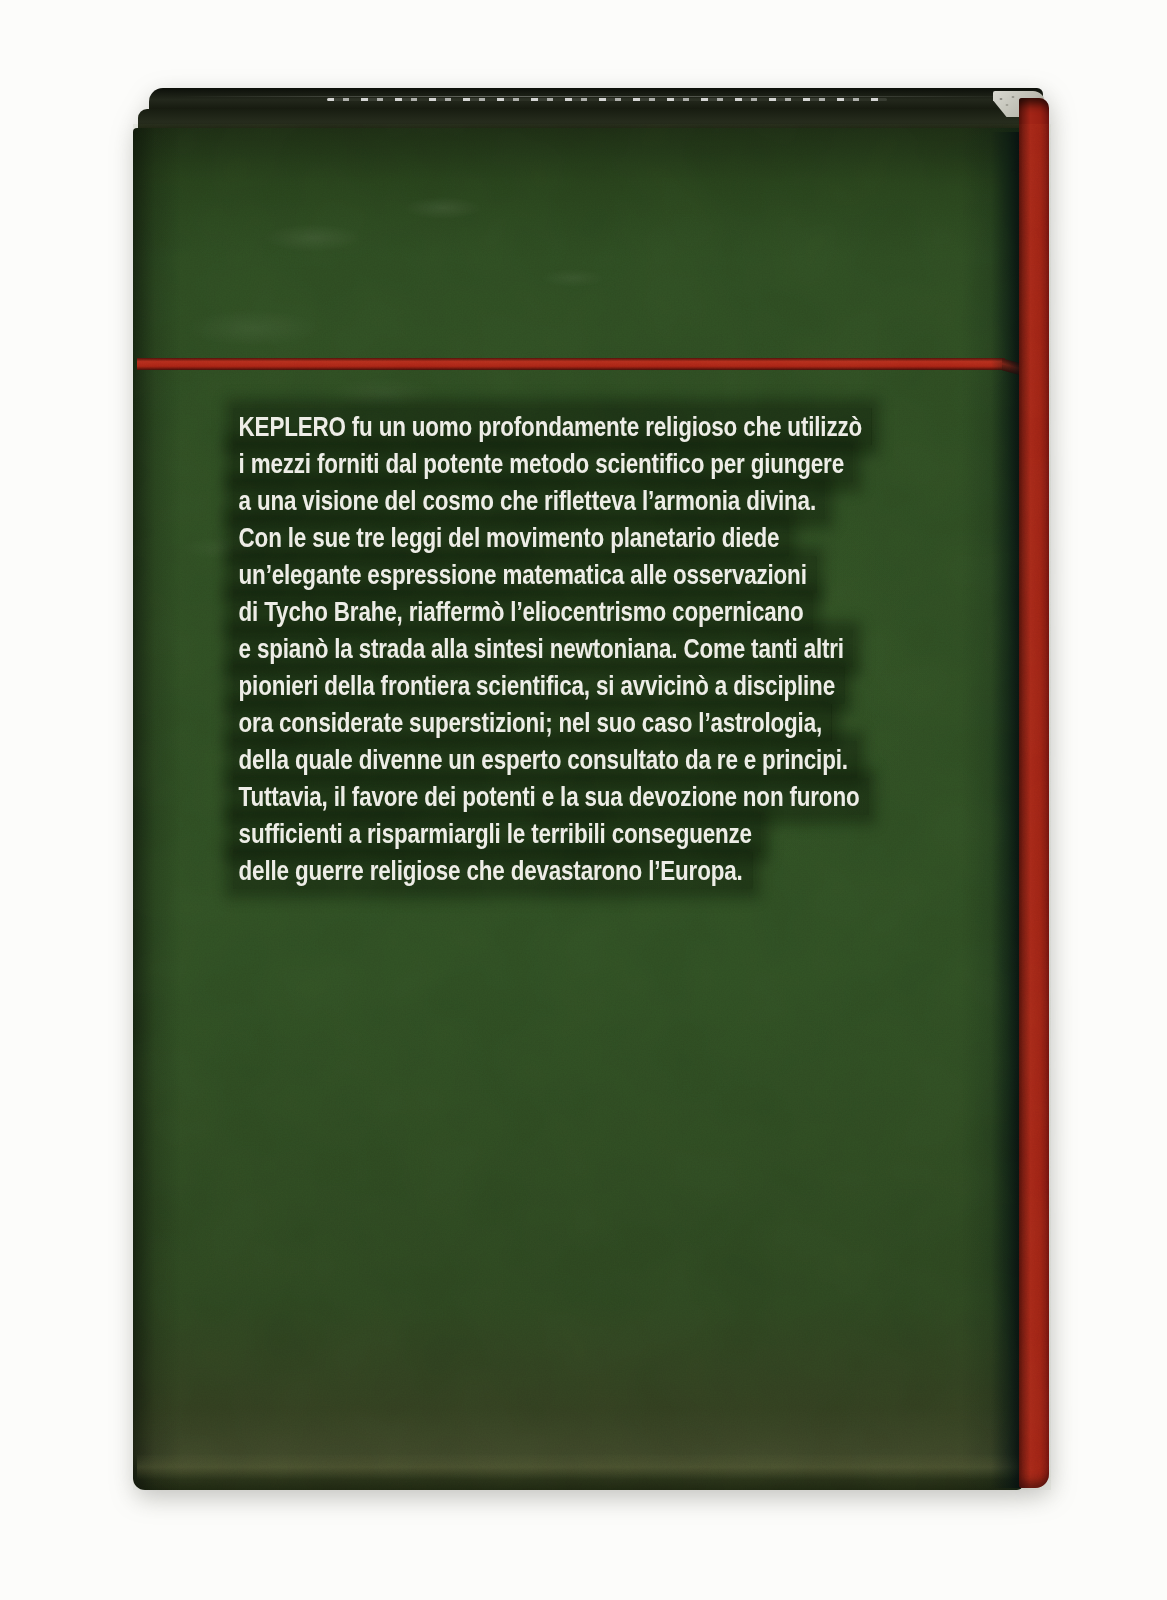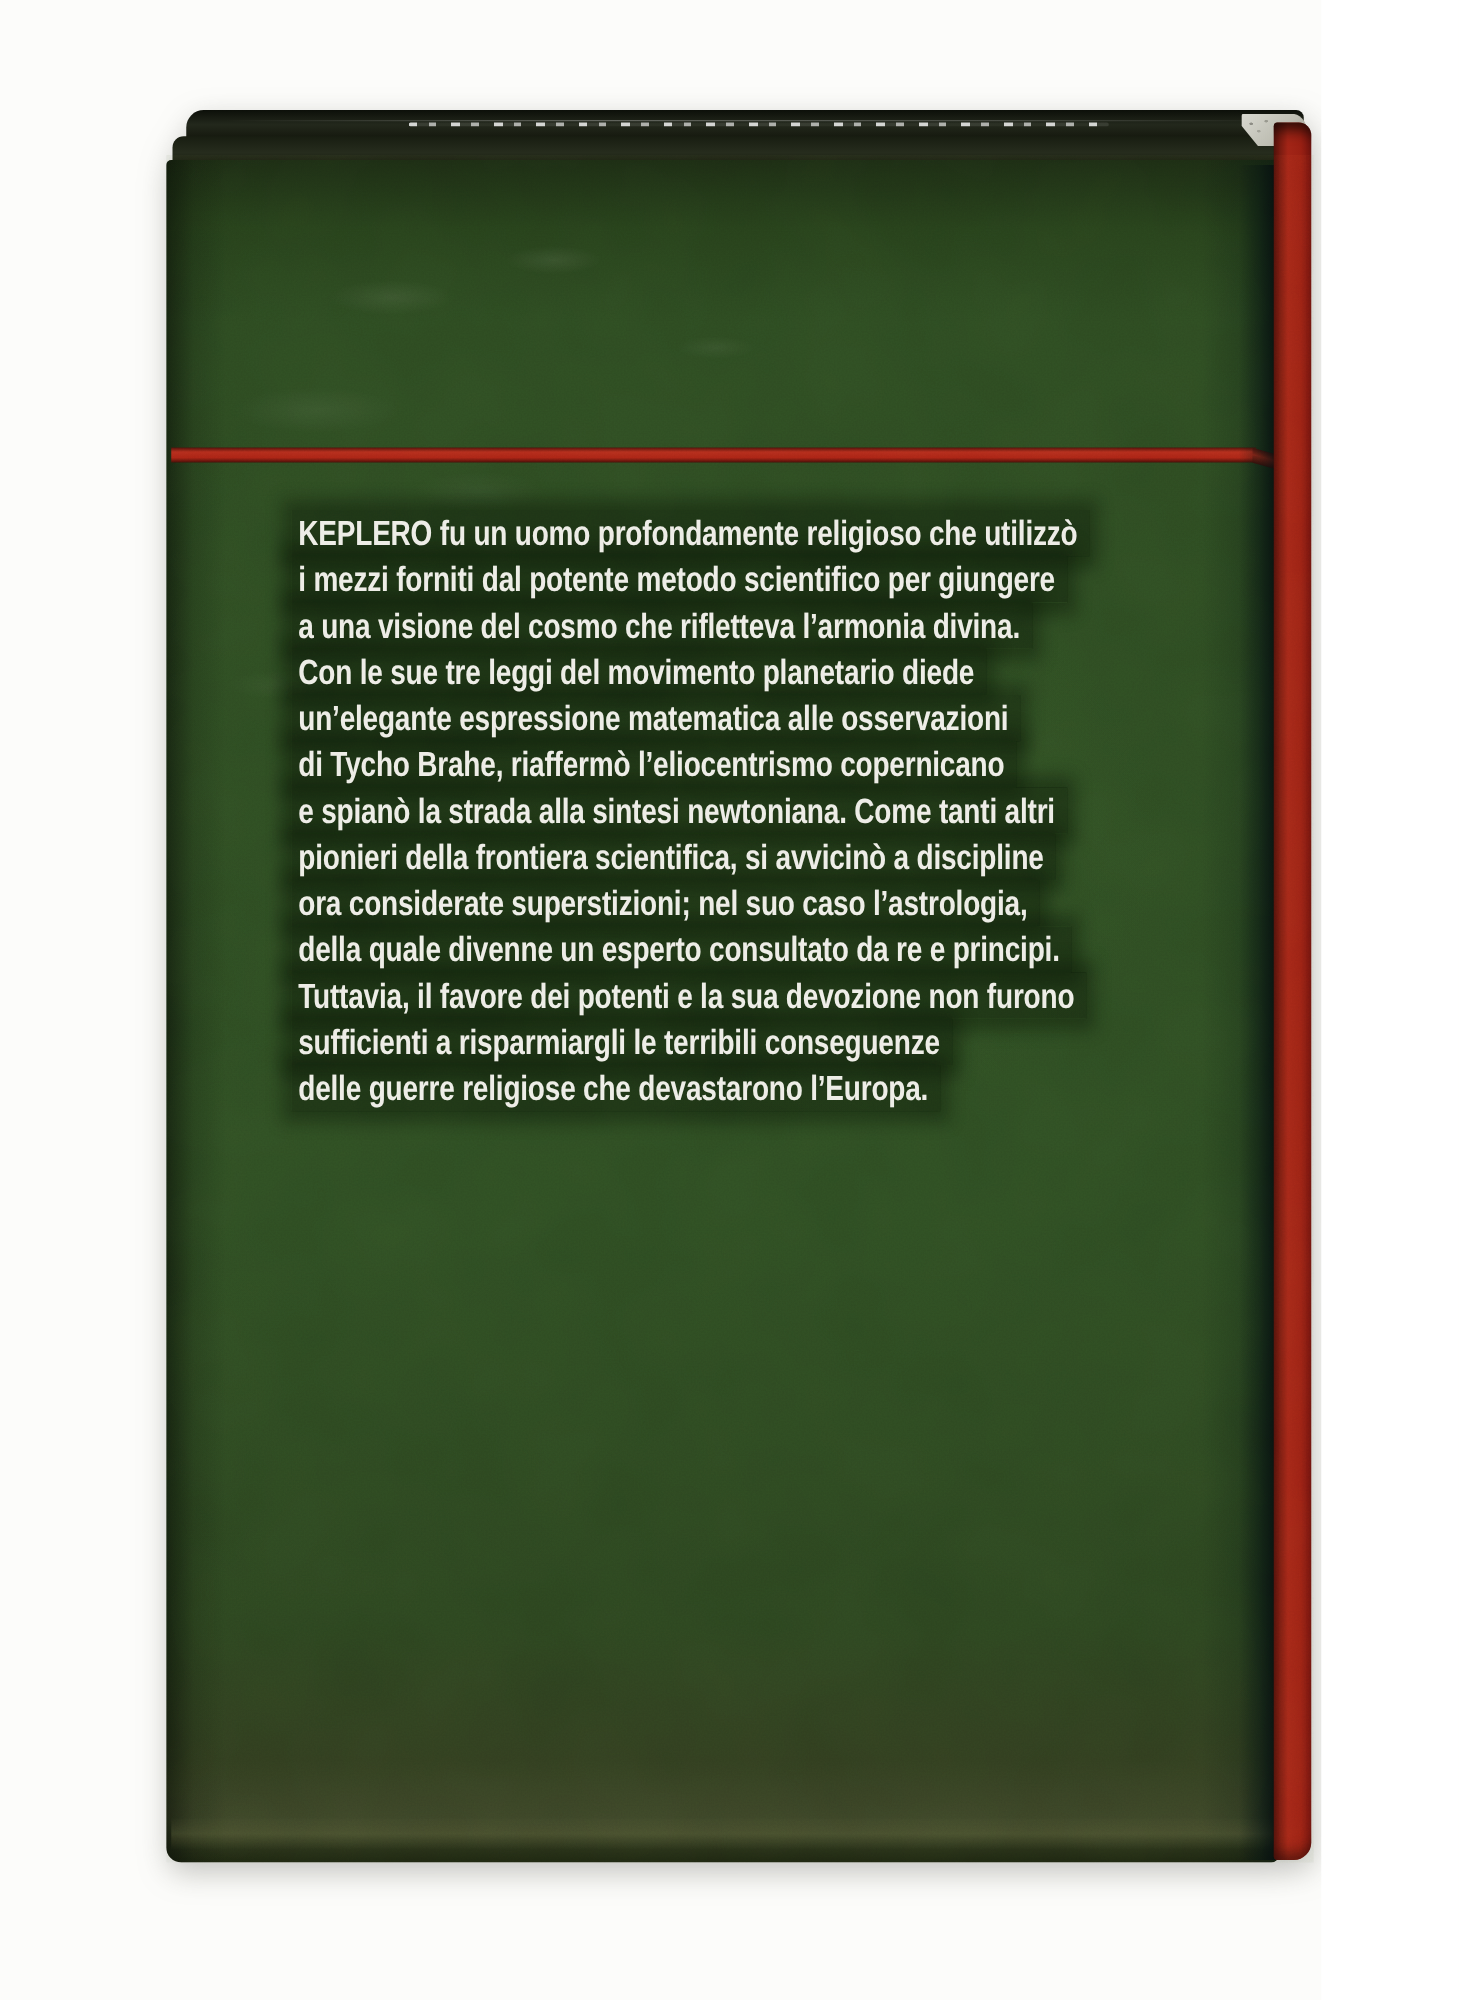--- a/index.html
+++ b/index.html
@@ -1,18 +1,18 @@
 <!DOCTYPE html>
 <html><head>
 <meta charset="utf-8">
 <style>
   * { margin:0; padding:0; box-sizing:border-box; }
   body { width:1167px; height:1600px; font-family:"Liberation Sans", sans-serif; }
 
-  .photo { position:relative; width:1057px; height:1600px; background:#fcfcfa; overflow:hidden; }
+  .photo { position:relative; width:1167px; height:1600px; background:#fcfcfa; overflow:hidden; }
 
   .book { position:absolute; left:133px; top:88px; width:918px; height:1402px;
           filter: drop-shadow(2px 8px 12px rgba(90,90,80,0.35)); }
 
   
   .top-edge-front { position:absolute; left:16px; top:0; width:894px; height:26px;
     background:linear-gradient(180deg,#0c0f09 0,#23281c 45%,#101309 100%);
     border-radius:14px 6px 0 0; }
   .top-edge-roll { position:absolute; left:5px; top:21px; width:905px; height:26px;
     background:linear-gradient(180deg,#181d11 0,#262c1d 50%,#141808 100%);

